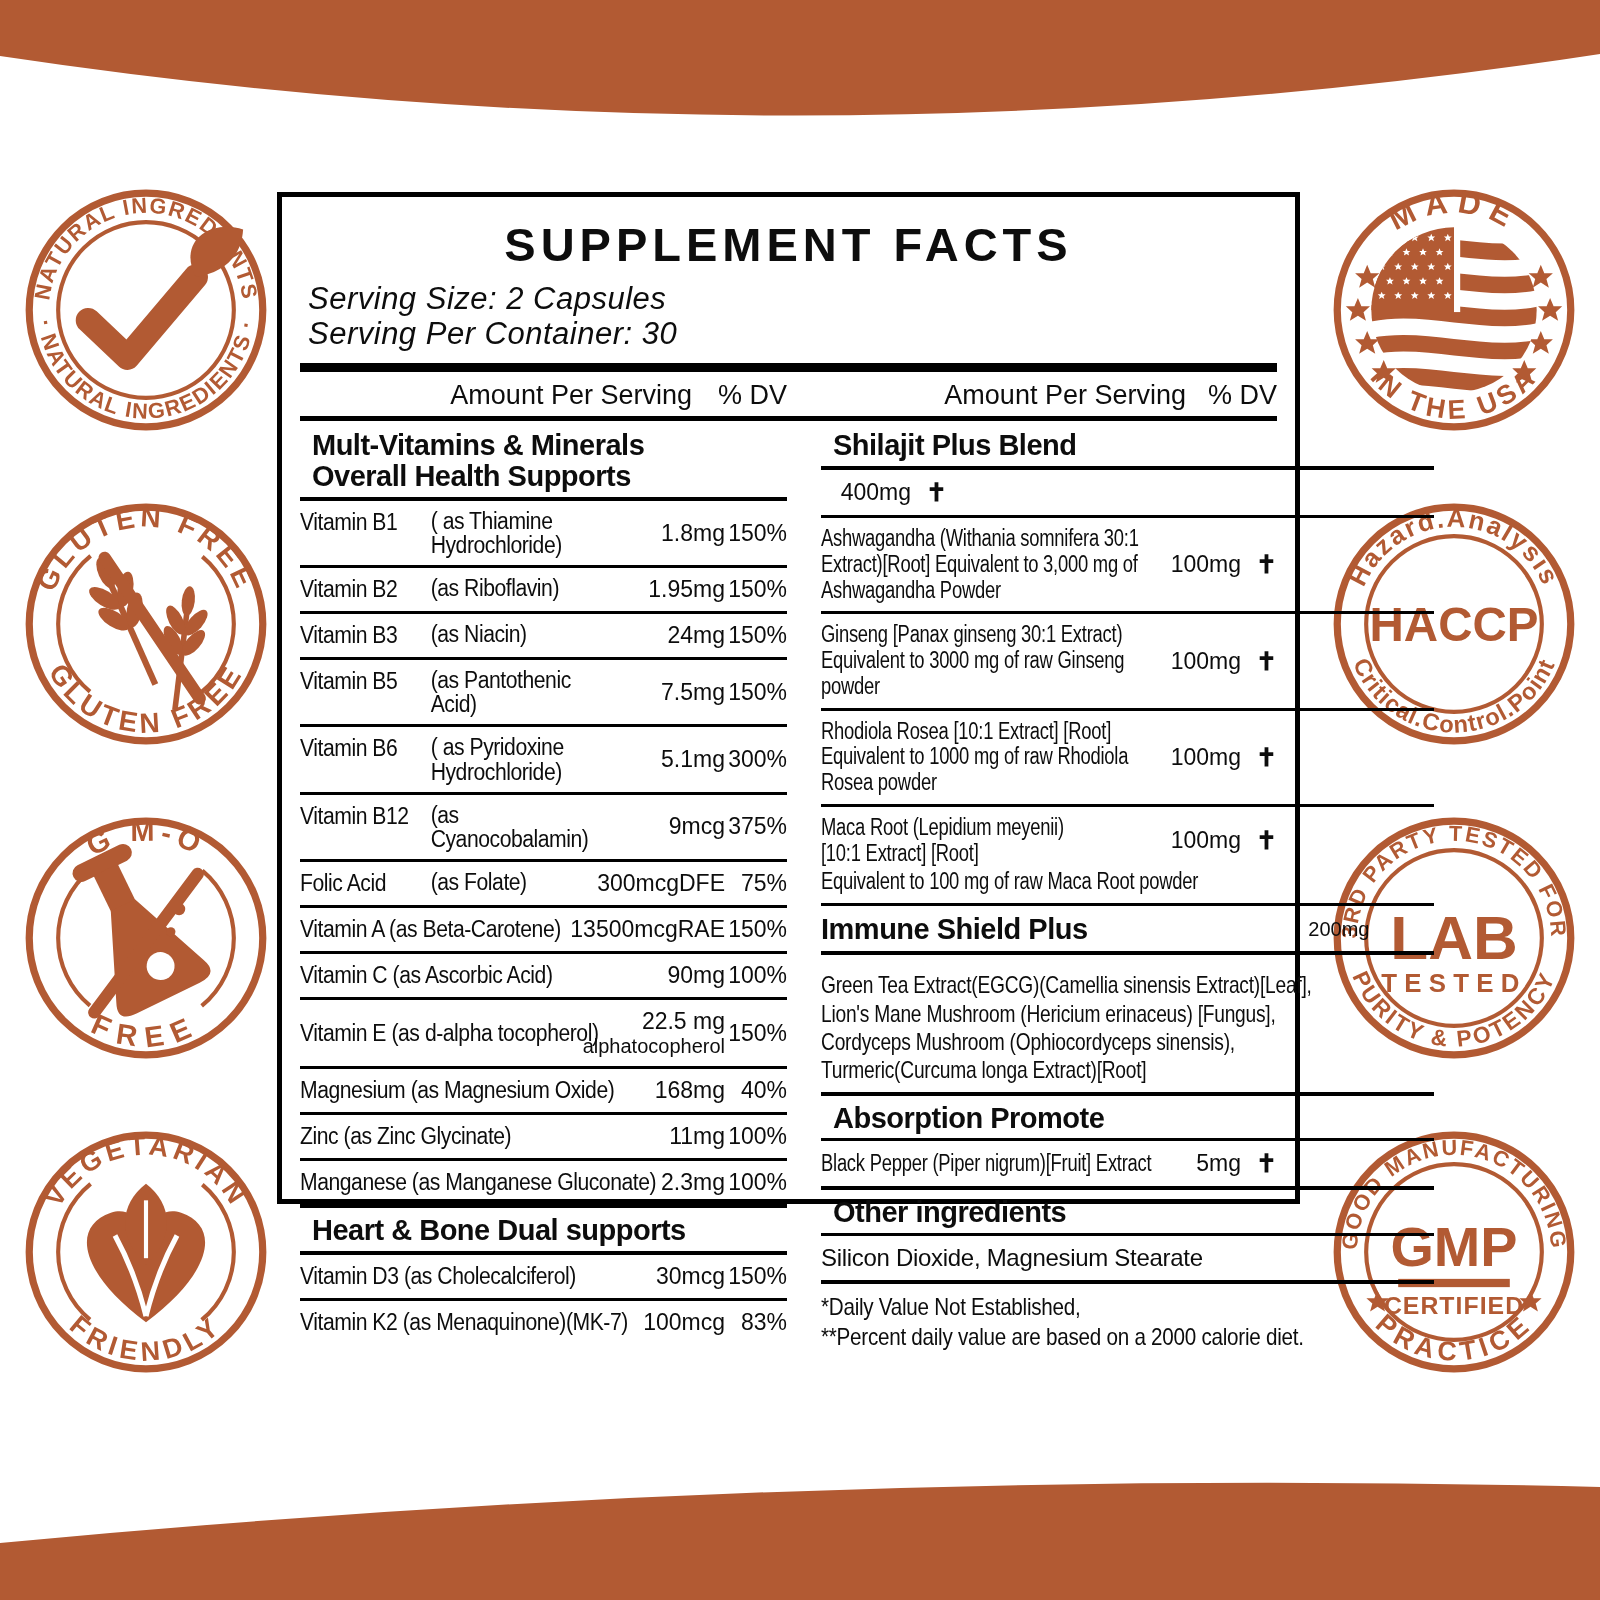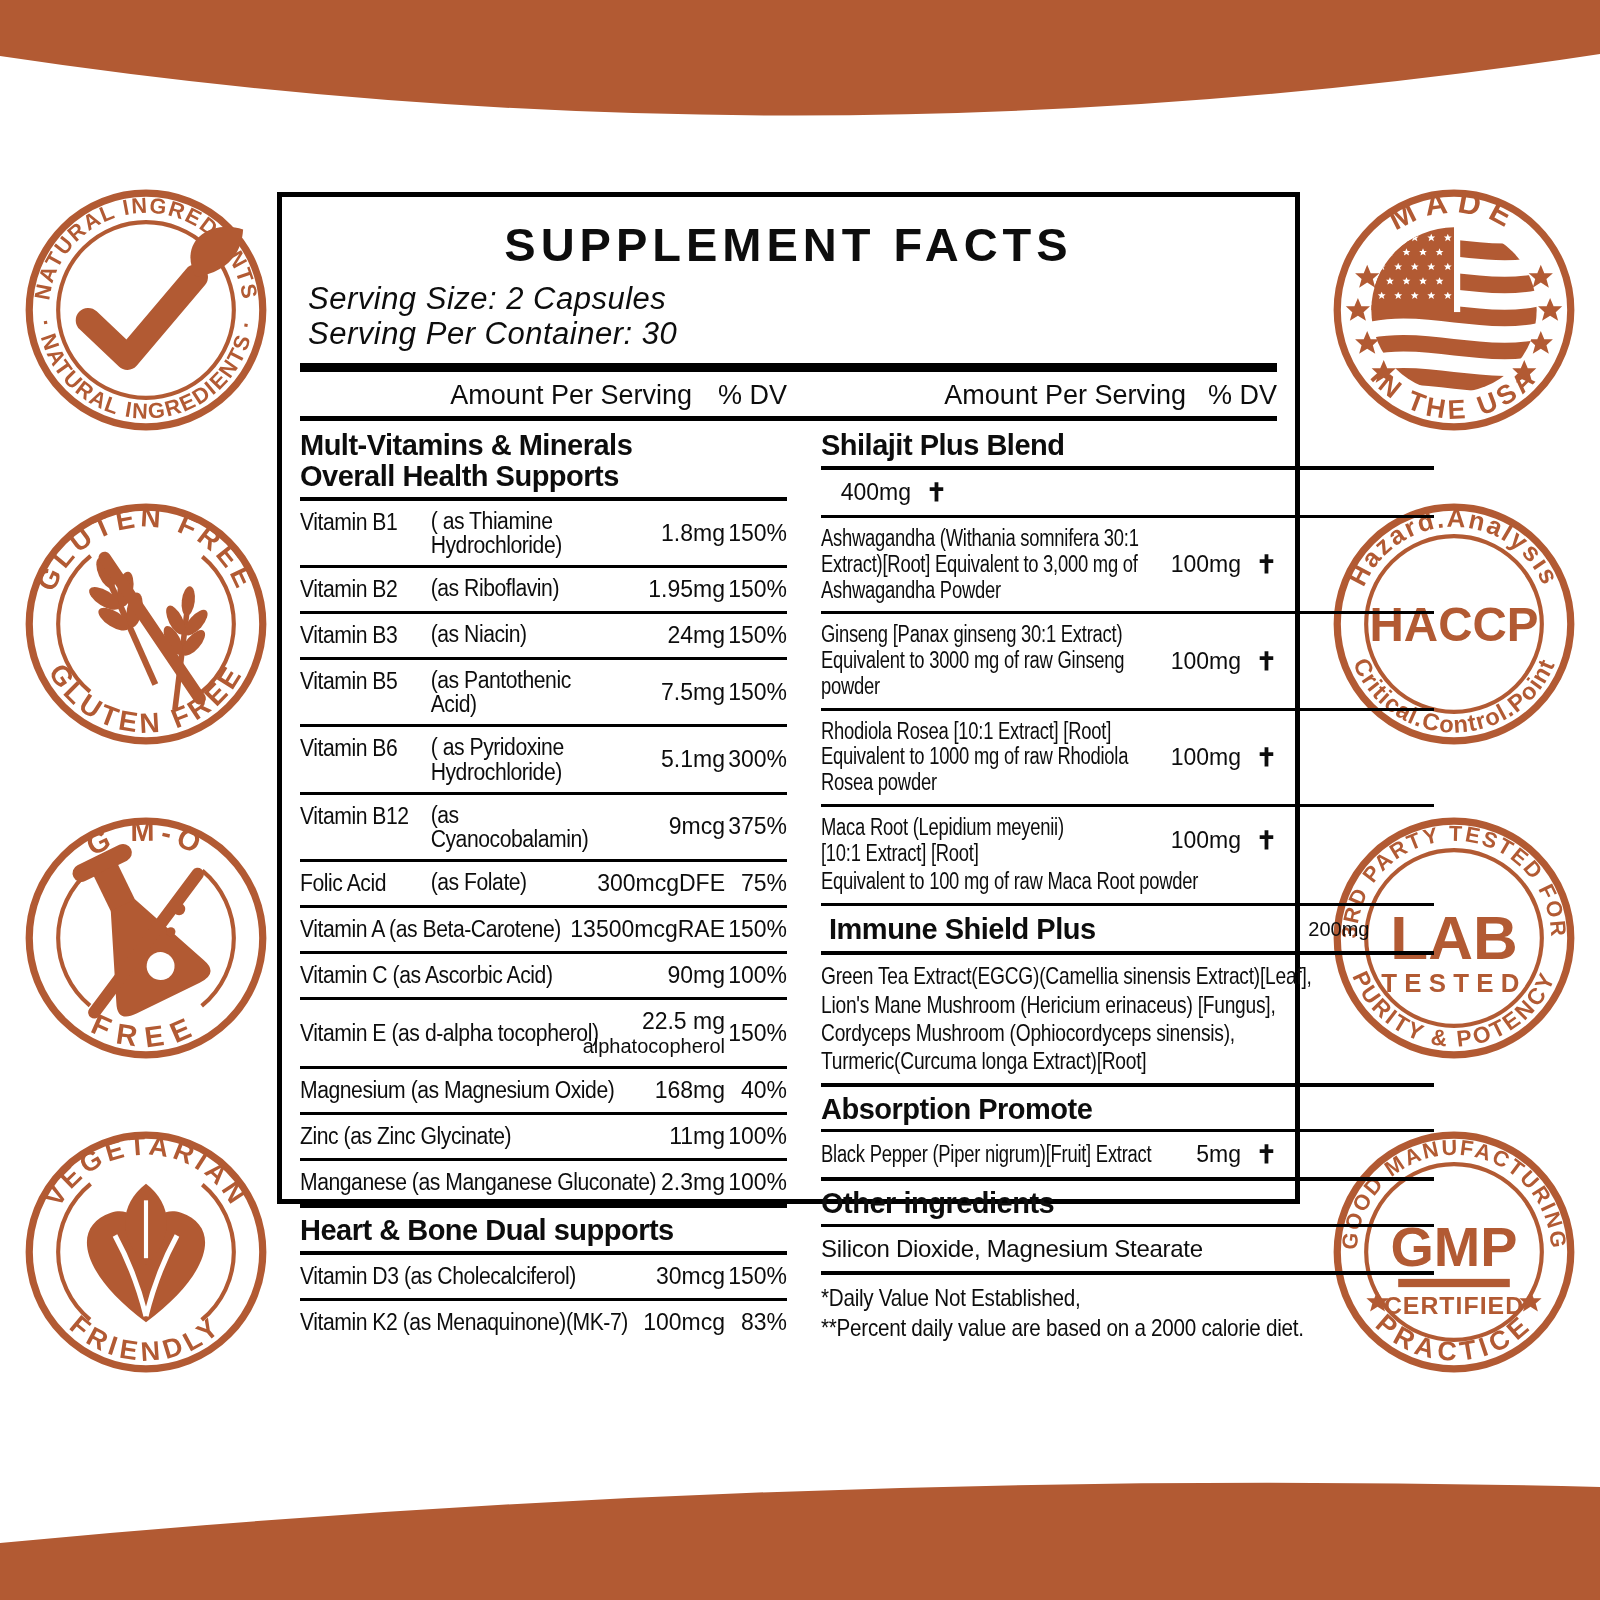--- a/index.html
+++ b/index.html
@@ -39,21 +39,21 @@
   .rule4 { height:4px; background:#000; }
 
   .cols-header { display:flex; margin-top:8px; font-size:27px;gap:24px; }
   .cols-header .lh { width:487px; display:flex; justify-content:flex-end; gap:26px; }
   .cols-header .rh { flex:1; display:flex; justify-content:flex-end; gap:22px; }
 
   .cols { display:flex; gap:34px; margin-top:2px; }
   .col-left { width:487px; }
   .col-right { flex:1; }
 
-  .sec-h { font-weight:bold; font-size:29px; line-height:1.06; padding:7px 0 5px; letter-spacing:-0.5px; }
+  .sec-h { font-weight:bold; font-size:29px; line-height:1.06; padding:7px 0 5px; letter-spacing:-0.5px;margin-left:12px; }
 
   .l-row { display:flex; align-items:center; padding:8px 0; font-size:23px; }
   .l-row + .l-row { border-top:3px solid #000; }
   .l-row .nm { display:flex; width:330px; transform:scaleX(0.92); transform-origin:left center; letter-spacing:-0.5px; }
   .l-row .n1 { min-width:142px; white-space:nowrap; padding-right:4px; }
   .l-row .dt { flex:1; min-width:0; line-height:1.05; }
   .l-row .amt { width:95px; display:flex; flex-direction:column; align-items:flex-end; justify-content:center; }
   .l-row .amt div { white-space:nowrap; }
   .l-row .amt .a2 { font-size:20px; }
   .l-row .dv { width:62px; text-align:right; white-space:nowrap; }
@@ -61,25 +61,25 @@
   .r-row { display:flex; flex-wrap:wrap; align-items:center; padding:8px 0; font-size:23px; }
   .r-row + .r-row { border-top:3px solid #000; }
   .r-row .lines { width:330px; }
   .r-row .lines > div { white-space:nowrap; transform:scaleX(0.8); transform-origin:left center; line-height:1.12; letter-spacing:-0.3px; }
   .r-row .amt { width:90px; display:flex; justify-content:flex-end; align-self:center; }
   .r-row .amt div { white-space:nowrap; }
   .r-row .dag { width:36px; text-align:right; font-weight:bold; font-size:25px; }
   .r-row .full-line { width:100%; white-space:nowrap; transform:scaleX(0.8); transform-origin:left center; letter-spacing:-0.3px; margin-top:2px; }
 
   .imm-h { display:flex; align-items:center; padding:7px 0 5px; }
-  .imm-h .t { flex:1; font-weight:bold; font-size:29px; letter-spacing:-0.5px;margin-left:8px; }
+  .imm-h .t { flex:1; font-weight:bold; font-size:29px; letter-spacing:-0.5px; }
   .imm-h .a { width:90px; text-align:left; font-size:20px; }
   .imm-h .sp { width:36px; }
 
-  .para { padding:7px 0; }
+  .para { padding:7px 0;margin-top:9px; }
   .para > div { white-space:nowrap; transform:scaleX(0.8); transform-origin:left center; font-size:24px; line-height:1.18; letter-spacing:-0.3px; }
   .plain-line { font-size:24px; padding:8px 0; letter-spacing:-0.3px; }
   .footnotes { padding-top:8px; }
   .footnotes > div { white-space:nowrap; transform:scaleX(0.86); transform-origin:left center; font-size:24px; line-height:1.25; letter-spacing:-0.3px; }
 </style>
 </head>
 <body>
 
 <svg class="band top" width="1600" height="132" viewBox="0 0 1600 132" preserveAspectRatio="none">
   <path d="M0,0 H1600 V54 Q800,176 0,56 Z"></path>

